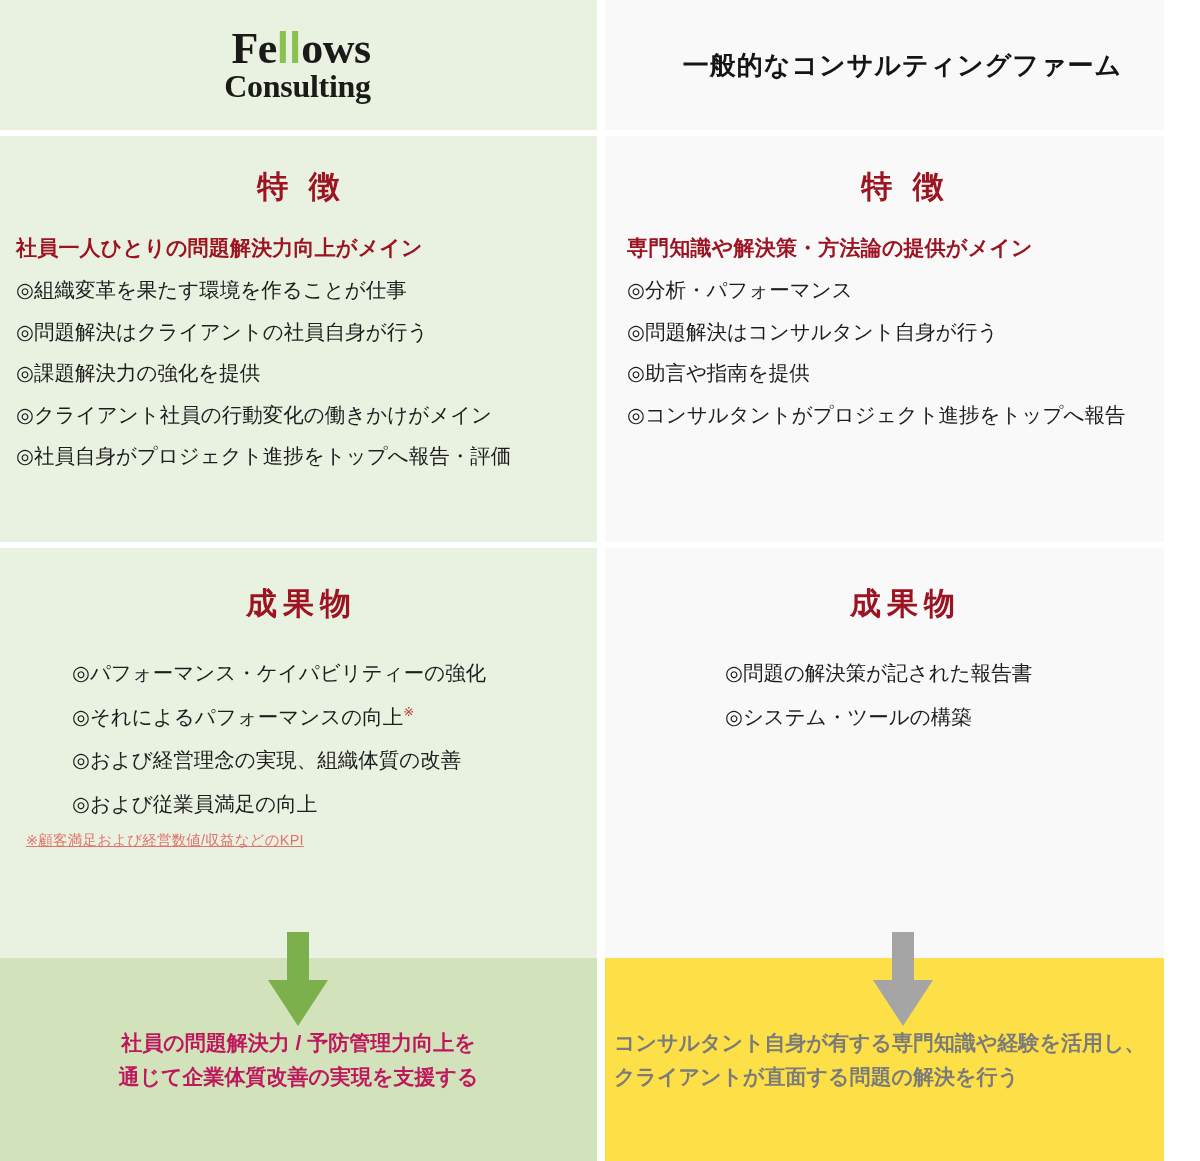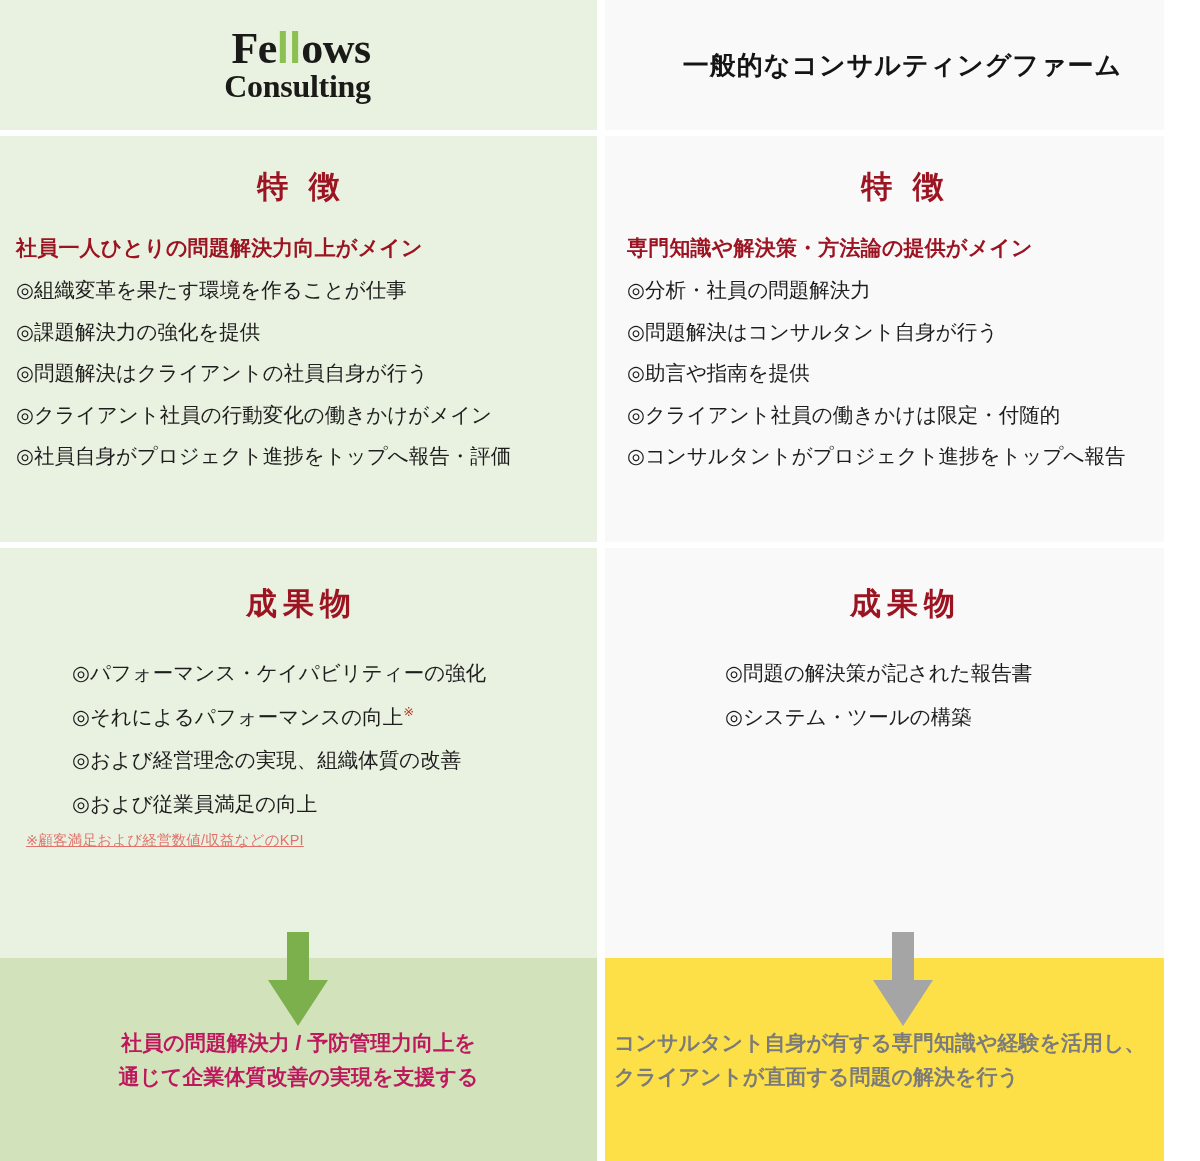--- a/index.html
+++ b/index.html
@@ -213,35 +213,34 @@
 
   <div class="cell bg-gray header-right">
     <div class="header-title">一般的なコンサルティングファーム</div>
   </div>
 
   <div class="cell bg-green features-left">
     <div class="section-heading">特 徴</div>
     <ul class="list-block">
       <li class="list-item lead">社員一人ひとりの問題解決力向上がメイン</li>
       <li class="list-item">◎組織変革を果たす環境を作ることが仕事</li>
+      <li class="list-item">◎問題解決はクライアントの社員自身が行う</li>
       <li class="list-item">◎課題解決力の強化を提供</li>
-      <li class="list-item">◎問題解決はクライアントの社員自身が行う</li>
       <li class="list-item">◎クライアント社員の行動変化の働きかけがメイン</li>
       <li class="list-item">◎社員自身がプロジェクト進捗をトップへ報告・評価</li>
     </ul>
   </div>
 
   <div class="cell bg-gray features-right">
     <div class="section-heading">特 徴</div>
     <ul class="list-block">
       <li class="list-item lead">専門知識や解決策・方法論の提供がメイン</li>
-      <li class="list-item">◎分析・社員の問題解決力</li>
+      <li class="list-item">◎分析・パフォーマンス</li>
       <li class="list-item">◎問題解決はコンサルタント自身が行う</li>
       <li class="list-item">◎助言や指南を提供</li>
-      <li class="list-item">◎クライアント社員の働きかけは限定・付随的</li>
       <li class="list-item">◎コンサルタントがプロジェクト進捗をトップへ報告</li>
     </ul>
   </div>
 
   <div class="cell bg-green deliver-left">
     <div class="section-heading">成果物</div>
     <ul class="list-block">
       <li class="list-item">◎パフォーマンス・ケイパビリティーの強化</li>
       <li class="list-item"><span>◎それによるパフォーマンスの向上</span><span class="sup-mark">※</span></li>
       <li class="list-item">◎および経営理念の実現、組織体質の改善</li>

